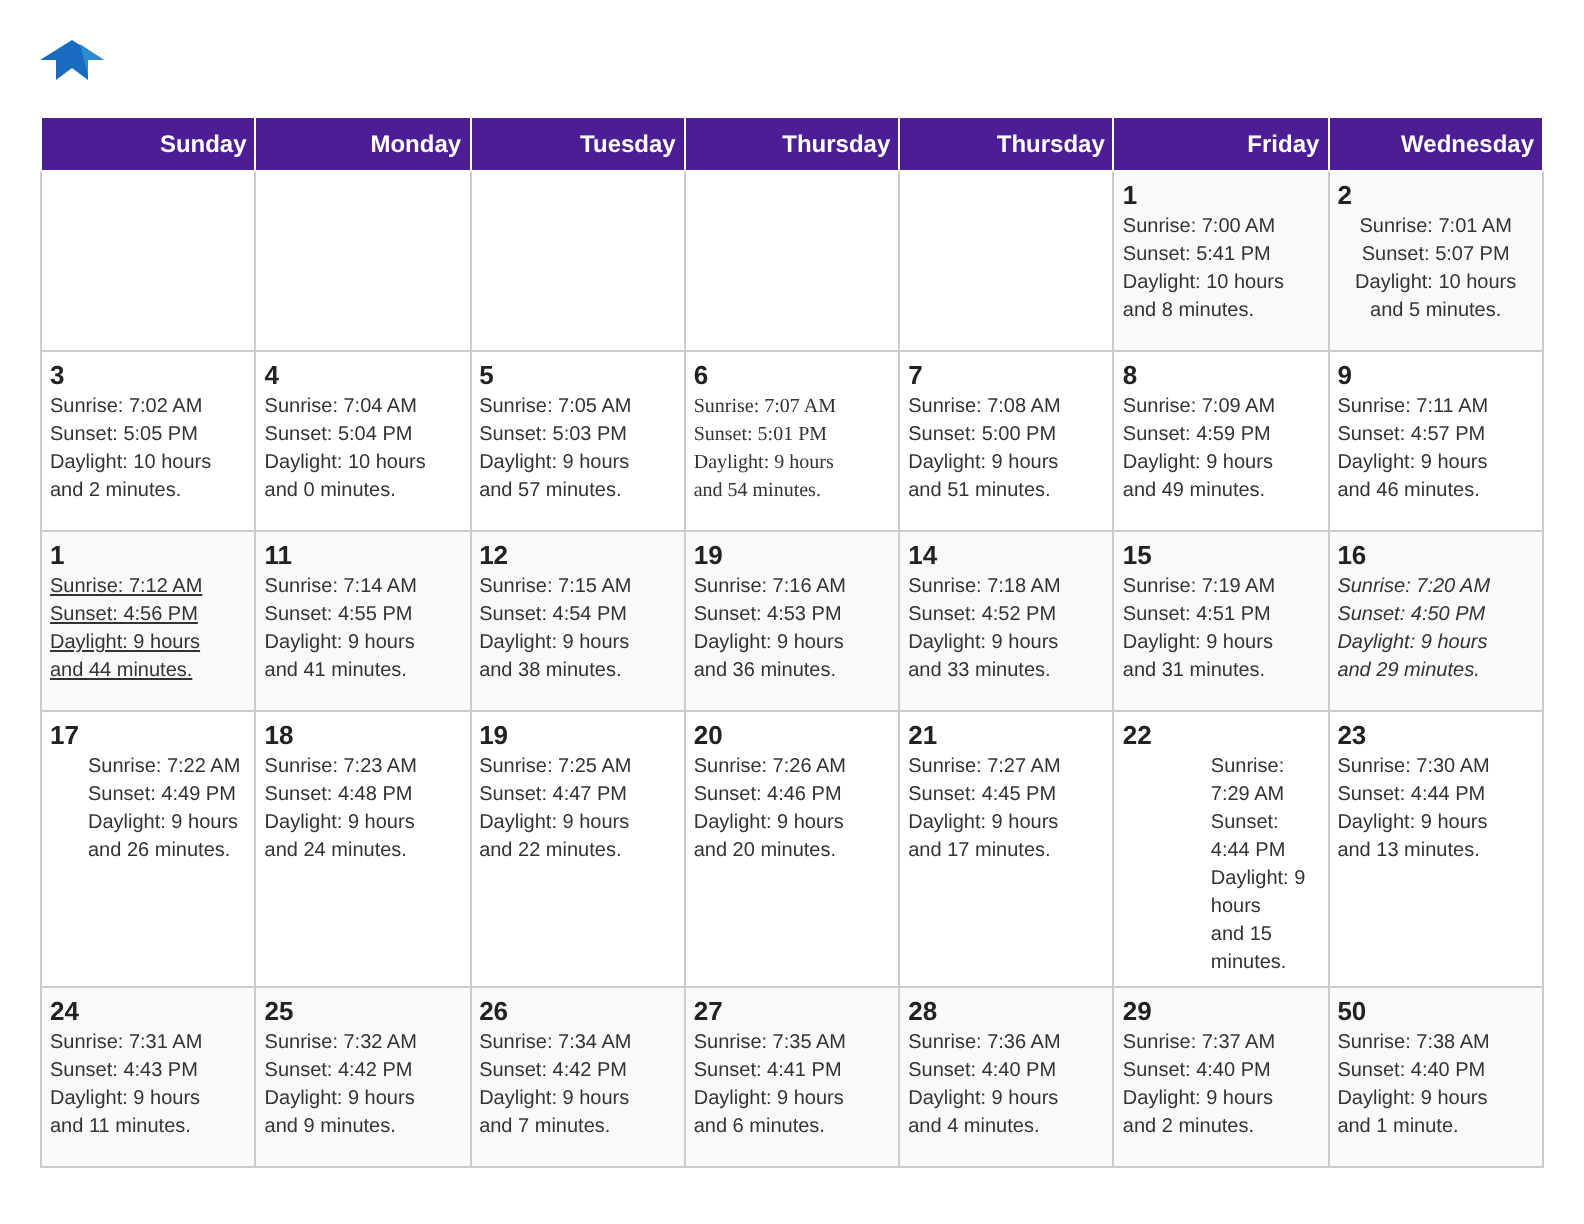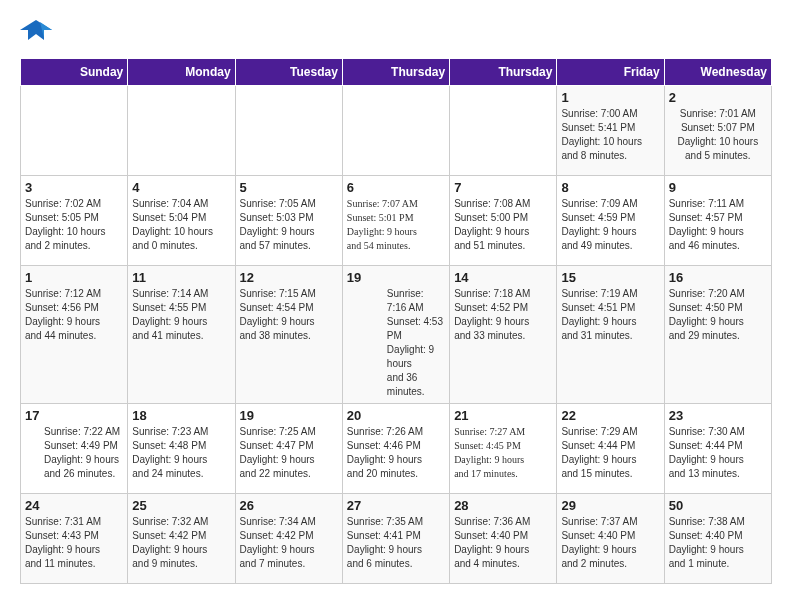--- a/index.html
+++ b/index.html
@@ -193,63 +193,63 @@
           <span class="day-num">9</span>
           <div class="day-info" style="white-space: pre-line;">Sunrise: 7:11 AM
 Sunset: 4:57 PM
 Daylight: 9 hours
 and 46 minutes.</div>
         </td>
       </tr>
       <tr>
         <td>
           <span class="day-num">1</span>
-          <div class="day-info" style="white-space: pre-line;">Sunrise: 7:12 AM
+          <div class="day-info" style="white-space: pre-line; text-decoration: underline;">Sunrise: 7:12 AM
 Sunset: 4:56 PM
 Daylight: 9 hours
 and 44 minutes.</div>
         </td>
         <td>
           <span class="day-num">11</span>
           <div class="day-info" style="white-space: pre-line;">Sunrise: 7:14 AM
 Sunset: 4:55 PM
 Daylight: 9 hours
 and 41 minutes.</div>
         </td>
         <td>
           <span class="day-num">12</span>
           <div class="day-info" style="white-space: pre-line;">Sunrise: 7:15 AM
 Sunset: 4:54 PM
 Daylight: 9 hours
 and 38 minutes.</div>
         </td>
         <td>
           <span class="day-num">19</span>
-          <div class="day-info" style="white-space: pre-line; margin-left: 40px;">Sunrise: 7:16 AM
+          <div class="day-info" style="white-space: pre-line;">Sunrise: 7:16 AM
 Sunset: 4:53 PM
 Daylight: 9 hours
 and 36 minutes.</div>
         </td>
         <td>
           <span class="day-num">14</span>
           <div class="day-info" style="white-space: pre-line;">Sunrise: 7:18 AM
 Sunset: 4:52 PM
 Daylight: 9 hours
 and 33 minutes.</div>
         </td>
         <td>
           <span class="day-num">15</span>
           <div class="day-info" style="white-space: pre-line;">Sunrise: 7:19 AM
 Sunset: 4:51 PM
 Daylight: 9 hours
 and 31 minutes.</div>
         </td>
         <td>
           <span class="day-num">16</span>
-          <div class="day-info" style="white-space: pre-line;">Sunrise: 7:20 AM
+          <div class="day-info" style="white-space: pre-line; font-style: italic;">Sunrise: 7:20 AM
 Sunset: 4:50 PM
 Daylight: 9 hours
 and 29 minutes.</div>
         </td>
       </tr>
       <tr>
         <td>
           <span class="day-num">17</span>
           <div class="day-info" style="white-space: pre-line; margin-left: 19px;">Sunrise: 7:22 AM
 Sunset: 4:49 PM
@@ -272,28 +272,28 @@
         </td>
         <td>
           <span class="day-num">20</span>
           <div class="day-info" style="white-space: pre-line;">Sunrise: 7:26 AM
 Sunset: 4:46 PM
 Daylight: 9 hours
 and 20 minutes.</div>
         </td>
         <td>
           <span class="day-num">21</span>
-          <div class="day-info" style="white-space: pre-line; font-family: Liberation Serif, serif;">Sunrise: 7:27 AM
+          <div class="day-info" style="white-space: pre-line;">Sunrise: 7:27 AM
 Sunset: 4:45 PM
 Daylight: 9 hours
 and 17 minutes.</div>
         </td>
         <td>
           <span class="day-num">22</span>
-          <div class="day-info" style="white-space: pre-line;">Sunrise: 7:29 AM
+          <div class="day-info" style="white-space: pre-line; margin-left: 44px;">Sunrise: 7:29 AM
 Sunset: 4:44 PM
 Daylight: 9 hours
 and 15 minutes.</div>
         </td>
         <td>
           <span class="day-num">23</span>
           <div class="day-info" style="white-space: pre-line;">Sunrise: 7:30 AM
 Sunset: 4:44 PM
 Daylight: 9 hours
 and 13 minutes.</div>

